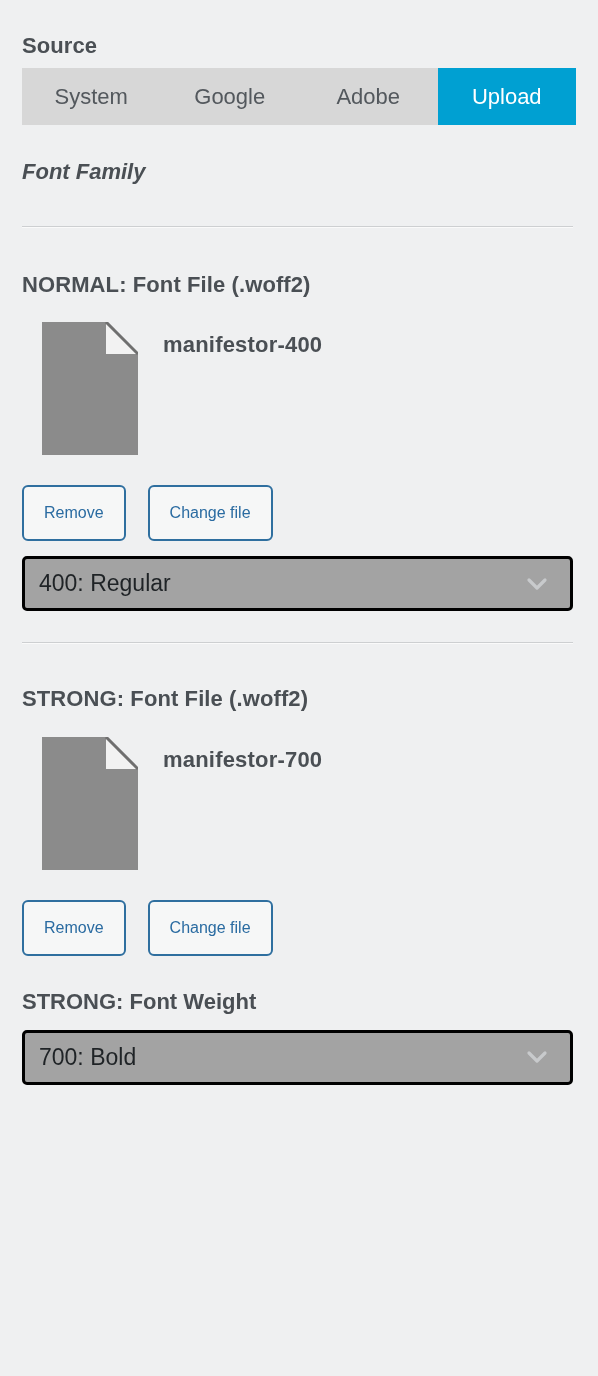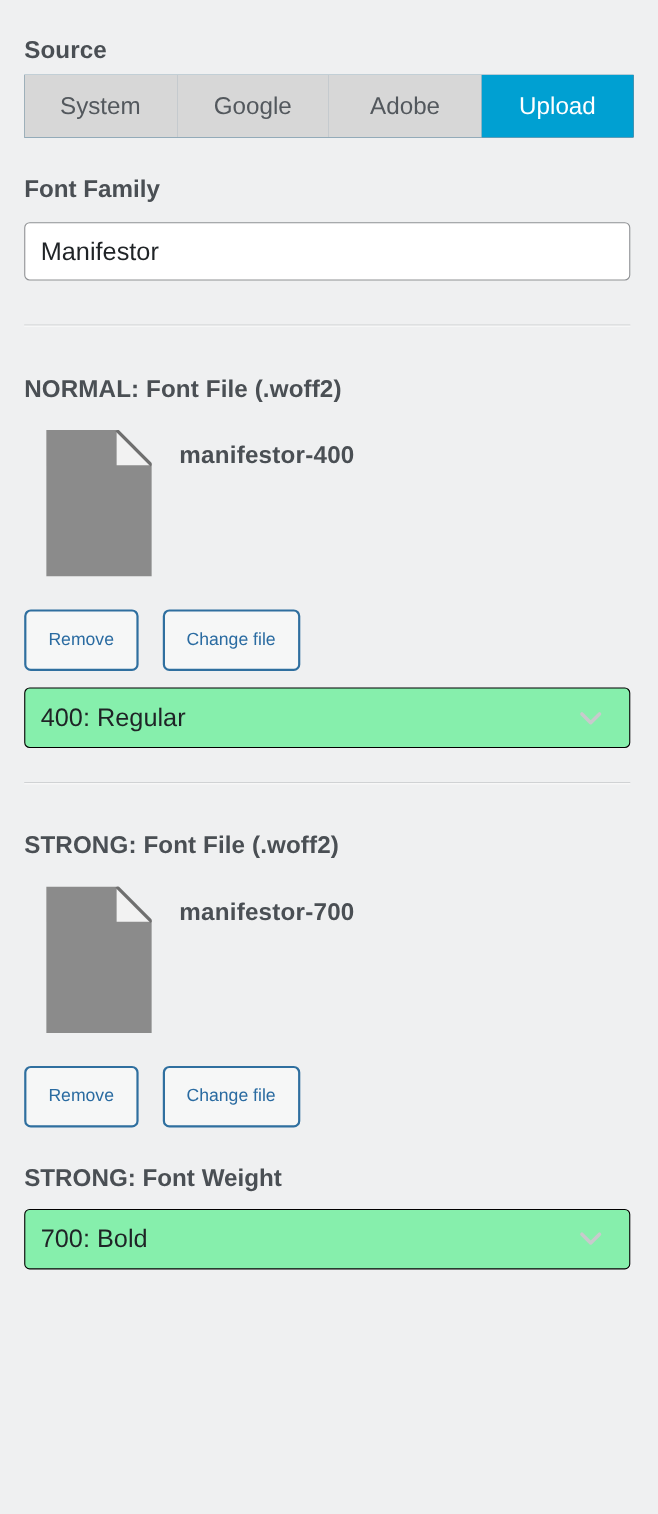--- a/index.html
+++ b/index.html
@@ -60,21 +60,21 @@
   }
 
   
   .field-label {
     font-size: 22px;
     font-weight: bold;
     color: #4a4f54;
     line-height: 1.2;
   }
 
-  #font-family-label { margin-top: 34px; }
+  #font-family-label { margin-top: 34px; font-style: italic; }
 
   
   .text-input {
     box-sizing: border-box;
     margin-top: 16px;
     width: 551px;
     height: 53px;
     background: #ffffff;
     border: 1px solid #8f9194;
     border-radius: 5px;
@@ -153,22 +153,22 @@
   .select-wrap {
     position: relative;
     margin-top: 15px;
     width: 551px;
     height: 55px;
   }
   .select-box {
     box-sizing: border-box;
     width: 551px;
     height: 55px;
-    background: #86efac;
-    border: 1px solid #000000;
+    background: #a3a3a3;
+    border: 3px solid #000000;
     border-radius: 5px;
     display: flex;
     align-items: center;
     padding: 0 14px;
     font-size: 23px;
     color: #1f2326;
     cursor: pointer;
   }
   .select-chevron {
     position: absolute;
@@ -197,21 +197,20 @@
     <div class="tab">
       <span>Adobe</span>
     </div>
     <div class="tab is-active">
       <span>Upload</span>
     </div>
   </div>
 
   <div class="field-label" id="font-family-label">Font Family</div>
 
-  <input class="text-input" type="text" value="Manifestor" style="">
 
   <div class="divider" id="divider-normal"></div>
 
   <div class="section-label file-heading-normal">NORMAL: Font File (.woff2)</div>
 
   <div class="file-row">
     <div class="file-icon">
       <svg width="96" height="133" viewBox="0 0 96 133" xmlns="http://www.w3.org/2000/svg">
         <path d="M0 0 H64 L96 32 V133 H0 Z" fill="#8b8b8b"></path>
         <path d="M64 0 L96 32 H64 Z" fill="#f2f2f2"></path>

